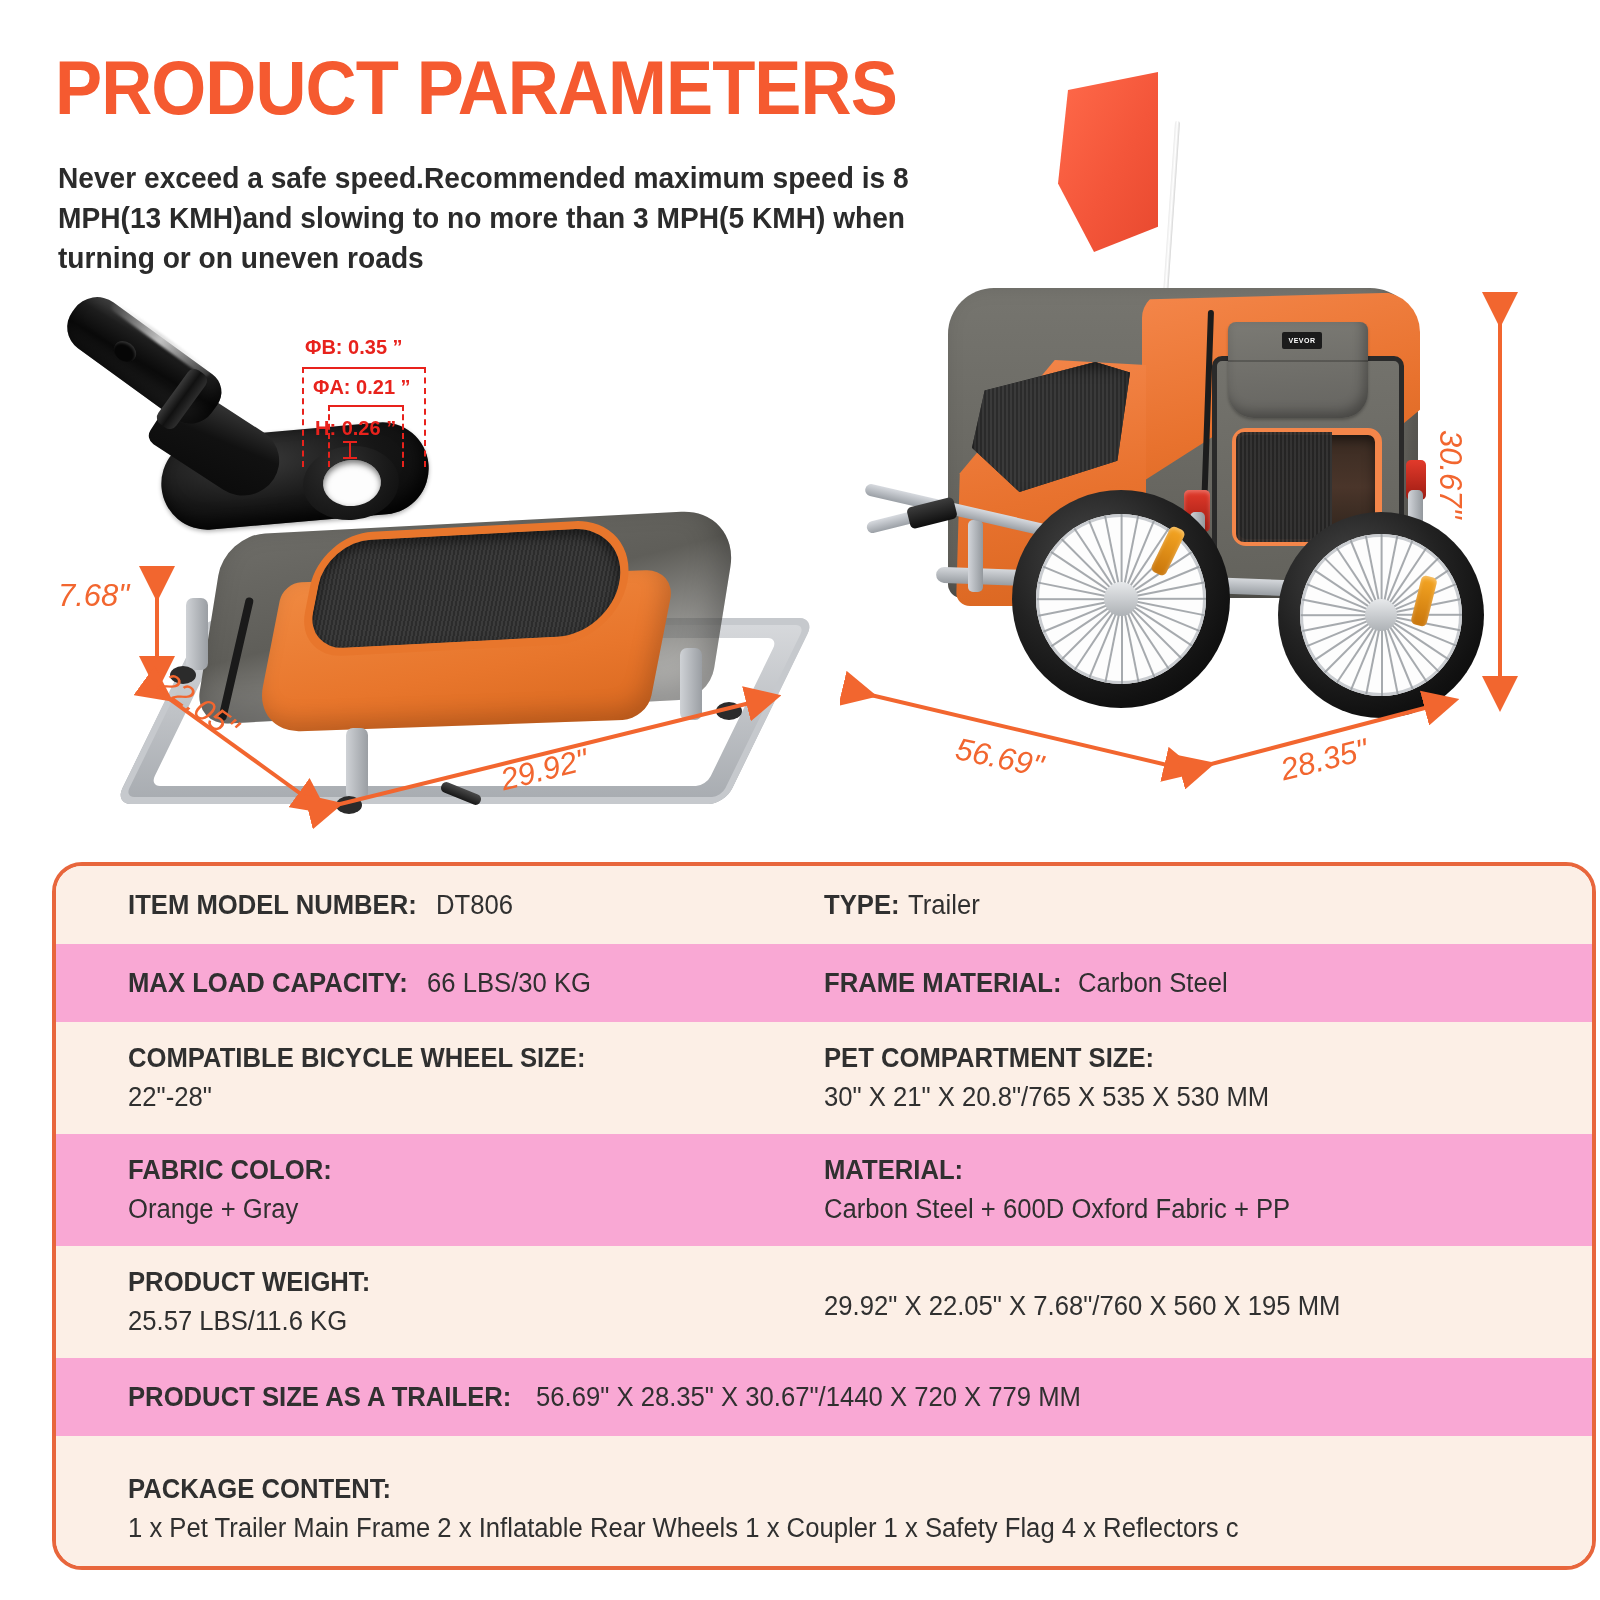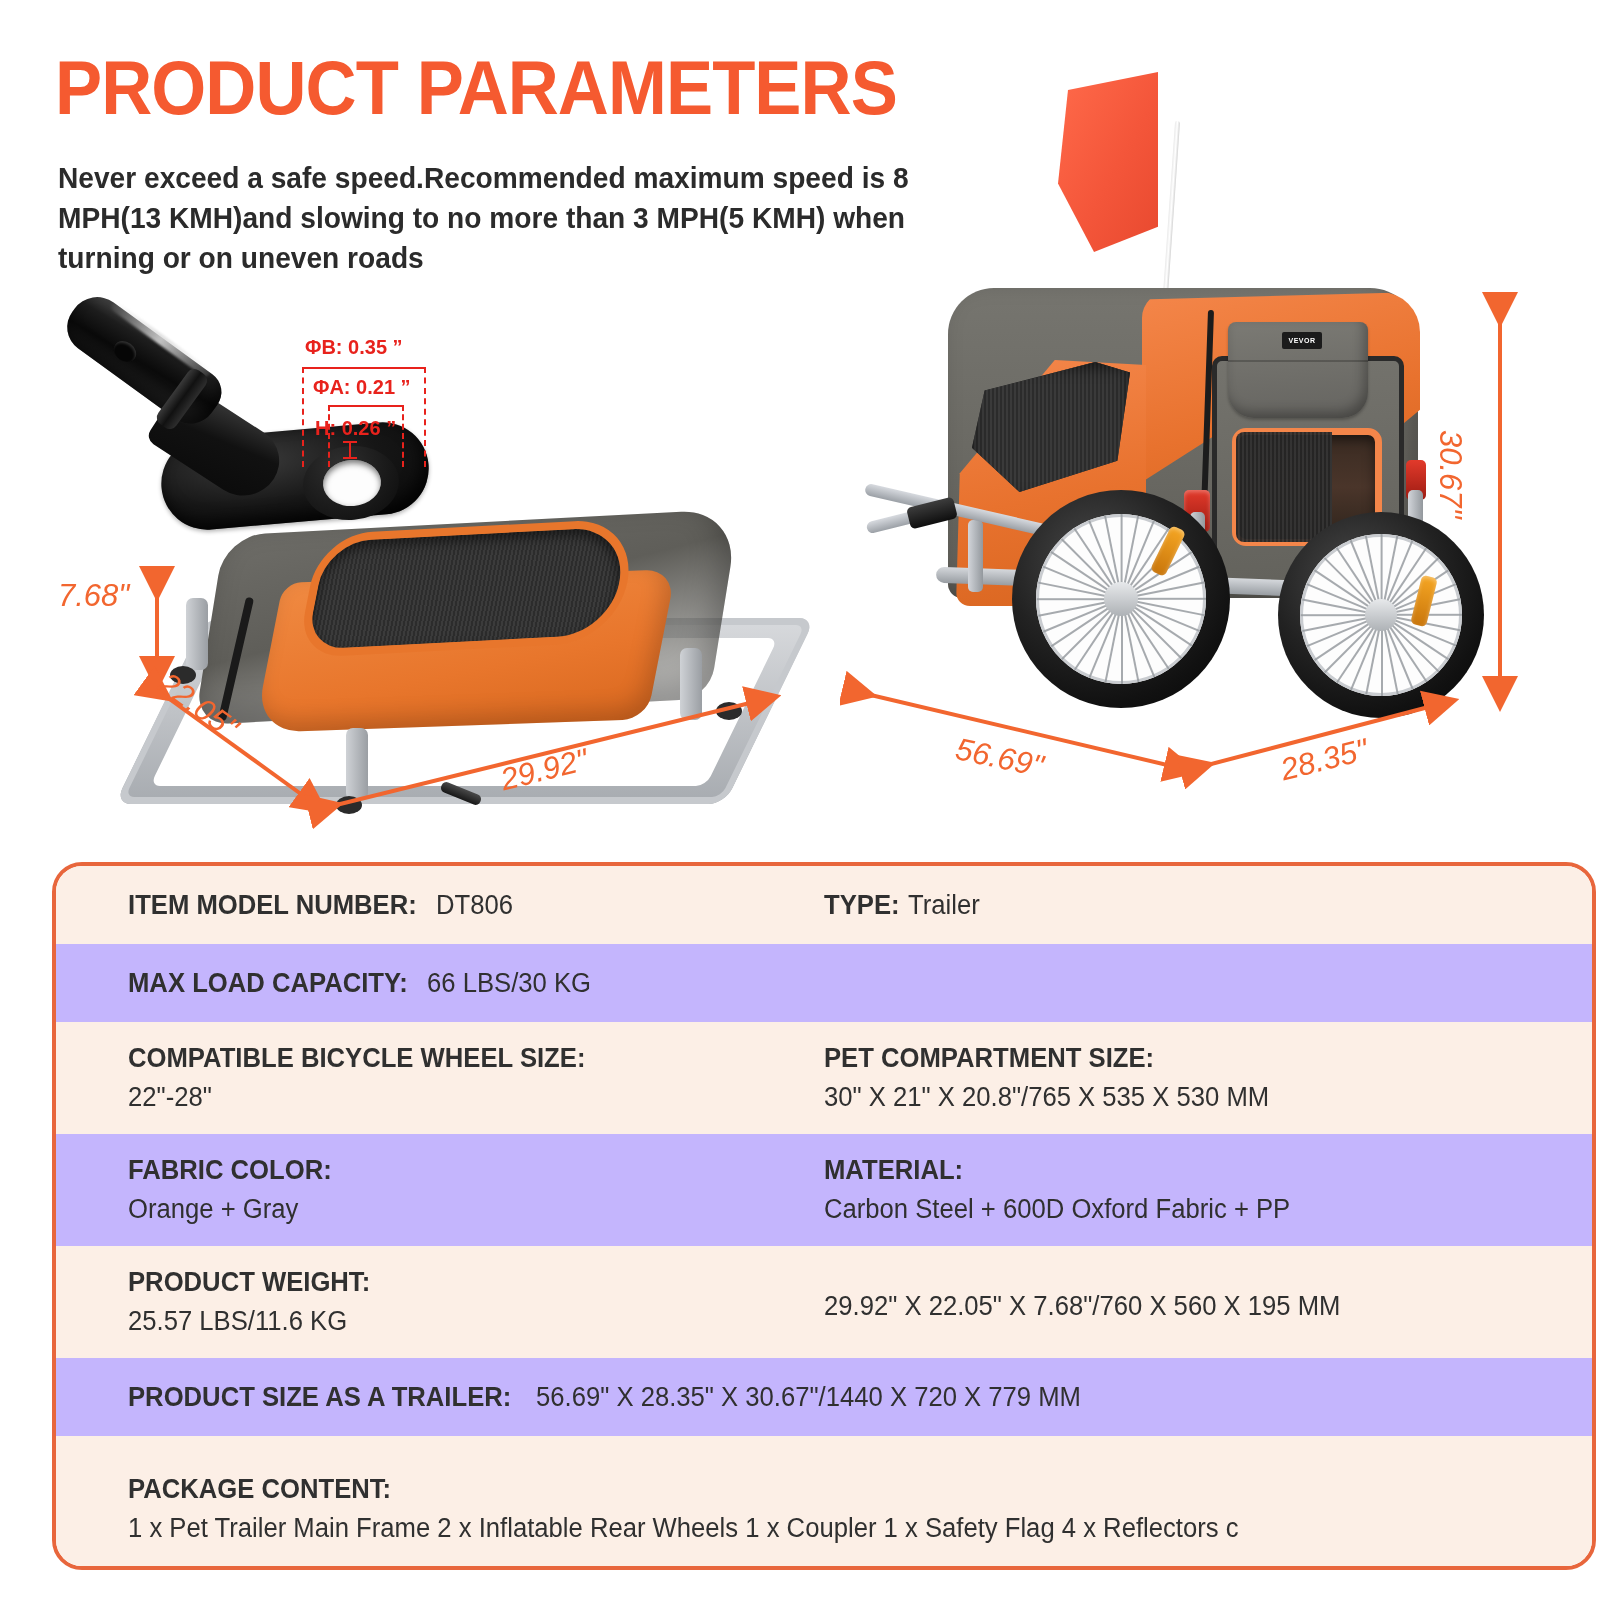--- a/index.html
+++ b/index.html
@@ -295,21 +295,21 @@
   
   .spec-table {
     position: absolute; left: 28px; top: 862px; width: 1544px; height: 708px;
     border: 4px solid #E8663C; border-radius: 30px;
     background: #ffffff;
     overflow: hidden;
     margin-left: 24px;
   }
   .row { display: flex; width: 100%; padding: 0 72px; align-items: center; }
   .row.alt { background: #FCEFE6; }
-  .row.plain { background: #c4b5fd; }
+  .row.plain { background: #f9a8d4; }
   .cell { width: 50%; }
   .cell.full { width: 100%; }
   .lbl {
     font-size: 27px; font-weight: 700; color: #303030;
     transform: scaleX(0.95); transform-origin: left center; display: inline-block;
   }
   .val {
     font-size: 27px; font-weight: 400; color: #303030;
     transform: scaleX(0.95); transform-origin: left center; display: inline-block;
   }
@@ -516,20 +516,24 @@
         <span class="lbl">TYPE:</span>
         <span class="val">Trailer</span>
       </div>
     </div>
 
     <div class="row plain r2">
       <div class="cell">
         <span class="lbl">MAX LOAD CAPACITY:</span>
         <span class="val">66 LBS/30 KG</span>
       </div>
+      <div class="cell">
+        <span class="lbl">FRAME MATERIAL:</span>
+        <span class="val">Carbon Steel</span>
+      </div>
     </div>
 
     <div class="row alt rt">
       <div class="cell">
         <div><span class="lbl">COMPATIBLE BICYCLE WHEEL SIZE:</span></div>
         <div class="line2"><span class="val">22"-28"</span></div>
       </div>
       <div class="cell">
         <div><span class="lbl">PET COMPARTMENT SIZE:</span></div>
         <div class="line2"><span class="val">30" X 21" X 20.8"/765 X 535 X 530 MM</span></div>

